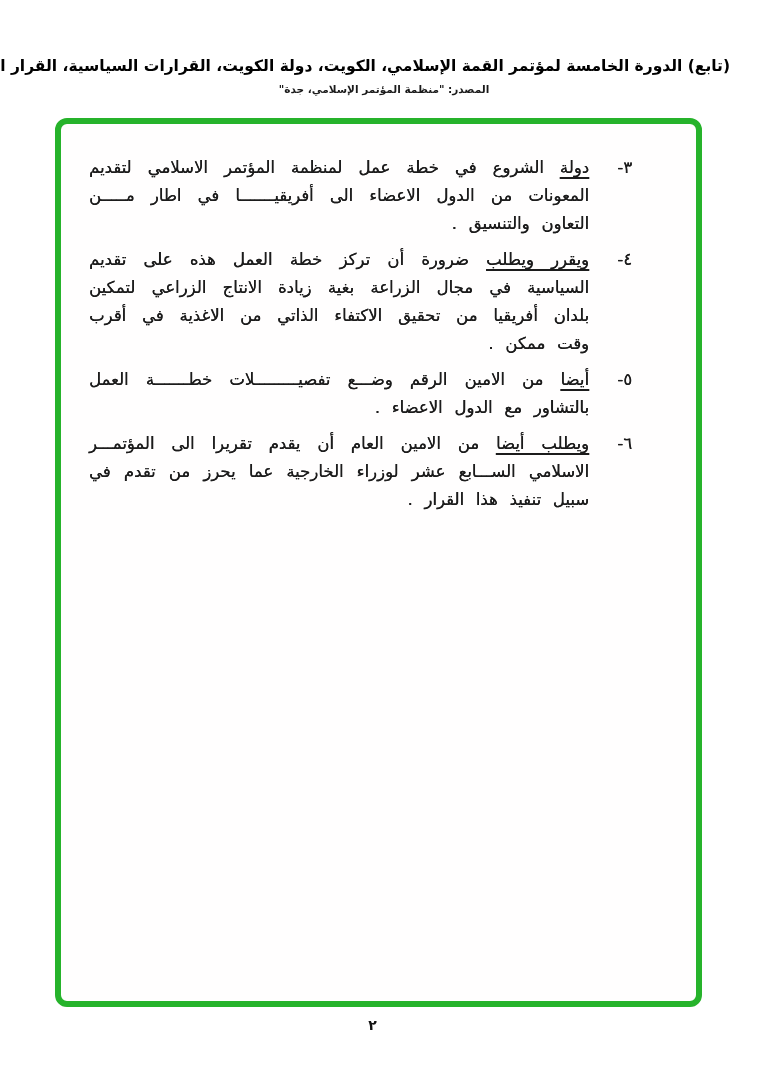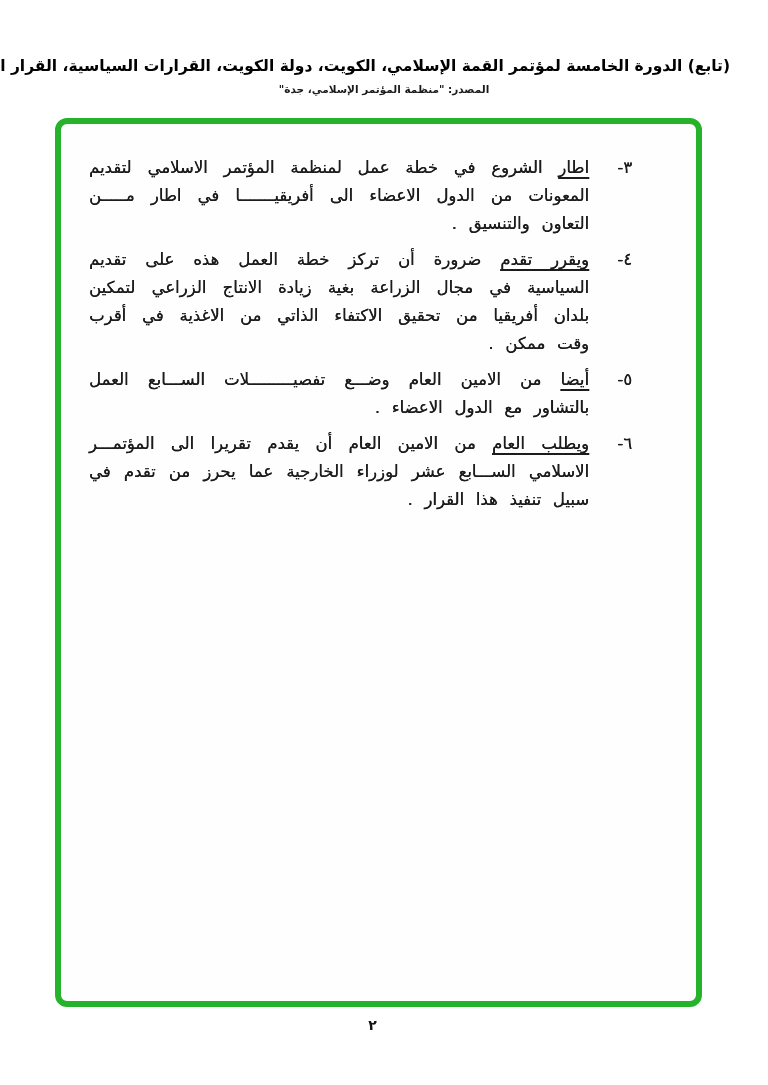--- a/index.html
+++ b/index.html
@@ -49,34 +49,34 @@
 <div class="doc-header">
   <div class="header-title">(تابع) الدورة الخامسة لمؤتمر القمة الإسلامي، الكويت، دولة الكويت، القرارات السياسية، القرار الرقم ٥/١٥-س (ق.أ)</div>
   <div class="header-source">المصدر:  "منظمة المؤتمر الإسلامي، جدة"</div>
 </div>
 
 <div class="scan-frame" style="border-color: rgb(38, 179, 43);">
   <div class="scan-content">
 
     <div class="item">
       <span class="item-number">٣-</span>
-      <p class="item-text"><span class="lead">اطار</span><span> الشروع في خطة عمل لمنظمة المؤتمر الاسلامي لتقديم المعونات من الدول الاعضاء الى أفريقيـــــــا في اطار مـــــن التعاون والتنسيق .</span></p>
+      <p class="item-text"><span class="lead">دولة</span><span> الشروع في خطة عمل لمنظمة المؤتمر الاسلامي لتقديم المعونات من الدول الاعضاء الى أفريقيـــــــا في اطار مـــــن التعاون والتنسيق .</span></p>
     </div>
 
     <div class="item">
       <span class="item-number">٤-</span>
-      <p class="item-text"><span class="lead">ويقرر تقدم</span><span> ضرورة أن تركز خطة العمل هذه على تقديم السياسية في مجال الزراعة بغية زيادة الانتاج الزراعي لتمكين بلدان أفريقيا من تحقيق الاكتفاء الذاتي من الاغذية في أقرب وقت ممكن .</span></p>
+      <p class="item-text"><span class="lead">ويقرر ويطلب</span><span> ضرورة أن تركز خطة العمل هذه على تقديم السياسية في مجال الزراعة بغية زيادة الانتاج الزراعي لتمكين بلدان أفريقيا من تحقيق الاكتفاء الذاتي من الاغذية في أقرب وقت ممكن .</span></p>
     </div>
 
     <div class="item">
       <span class="item-number">٥-</span>
-      <p class="item-text"><span class="lead">أيضا</span><span> من الامين العام وضـــع تفصيـــــــــلات الســـابع العمل بالتشاور مع الدول الاعضاء .</span></p>
+      <p class="item-text"><span class="lead">أيضا</span><span> من الامين الرقم وضـــع تفصيـــــــــلات خطـــــــة العمل بالتشاور مع الدول الاعضاء .</span></p>
     </div>
 
     <div class="item">
       <span class="item-number">٦-</span>
-      <p class="item-text"><span class="lead">ويطلب العام</span><span> من الامين العام أن يقدم تقريرا الى المؤتمـــر الاسلامي الســـابع عشر لوزراء الخارجية عما يحرز من تقدم في سبيل تنفيذ هذا القرار .</span></p>
+      <p class="item-text"><span class="lead">ويطلب أيضا</span><span> من الامين العام أن يقدم تقريرا الى المؤتمـــر الاسلامي الســـابع عشر لوزراء الخارجية عما يحرز من تقدم في سبيل تنفيذ هذا القرار .</span></p>
     </div>
 
   </div>
 </div>
 
 <div class="page-number">٢</div>
 
 </body></html>

